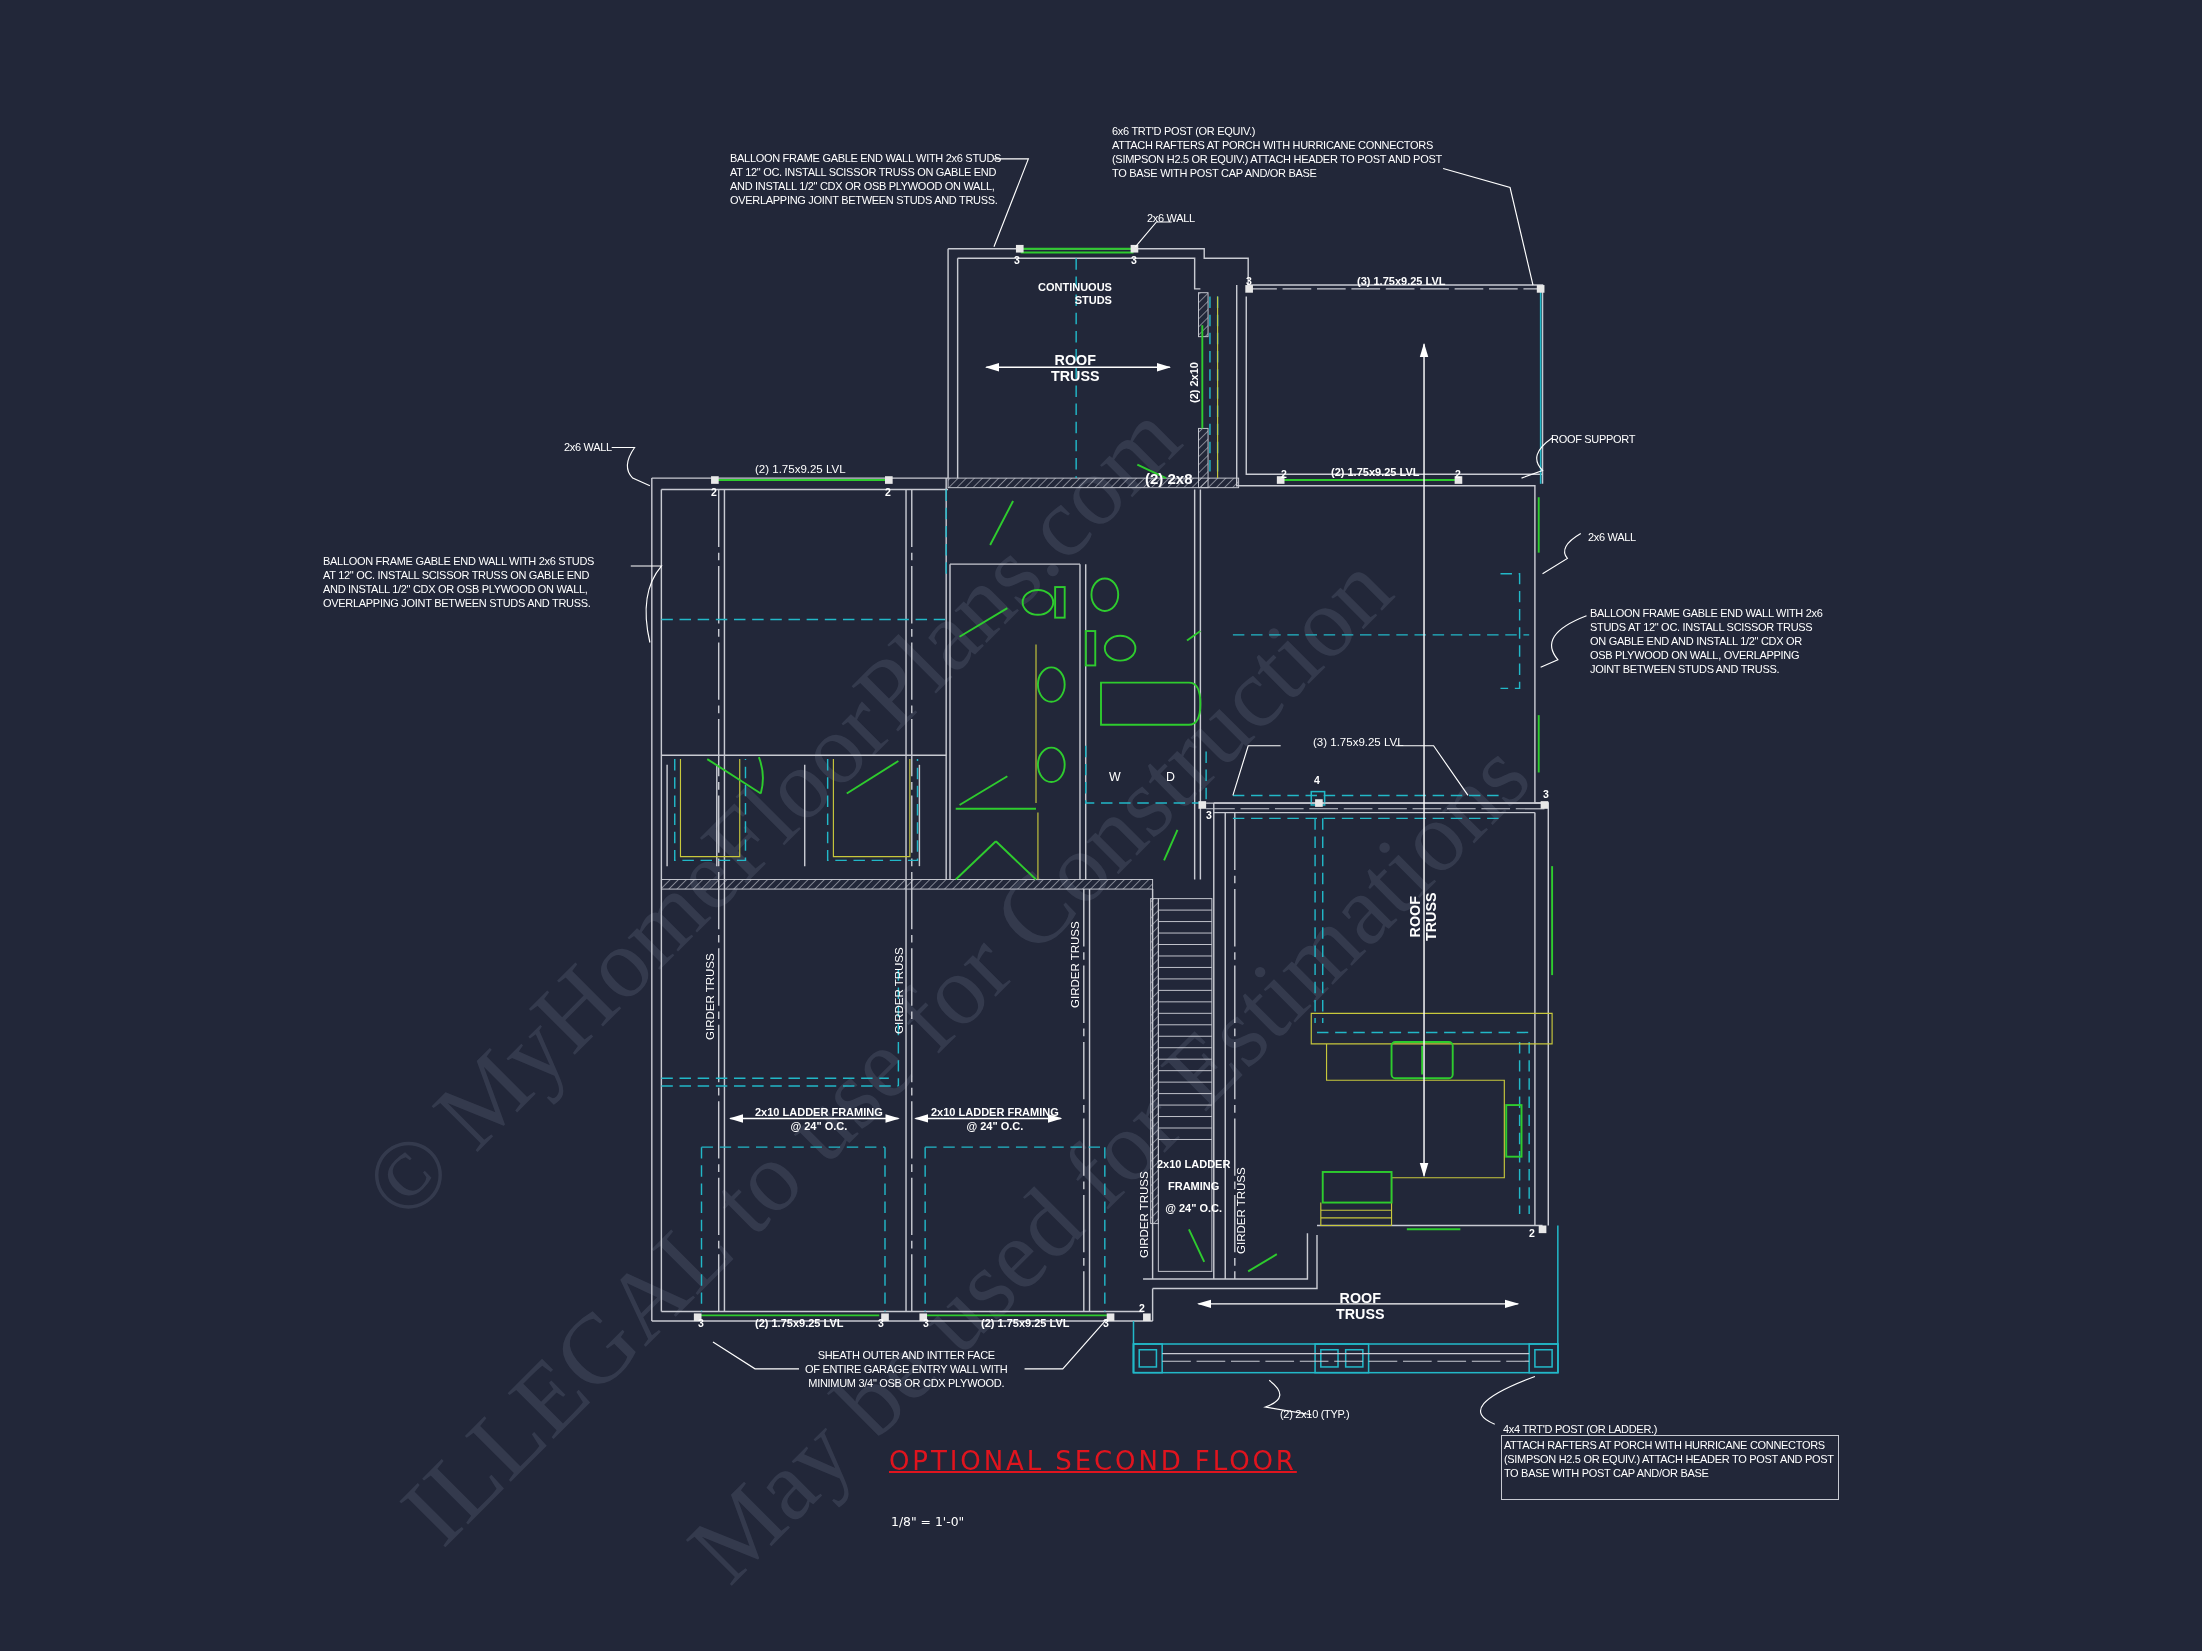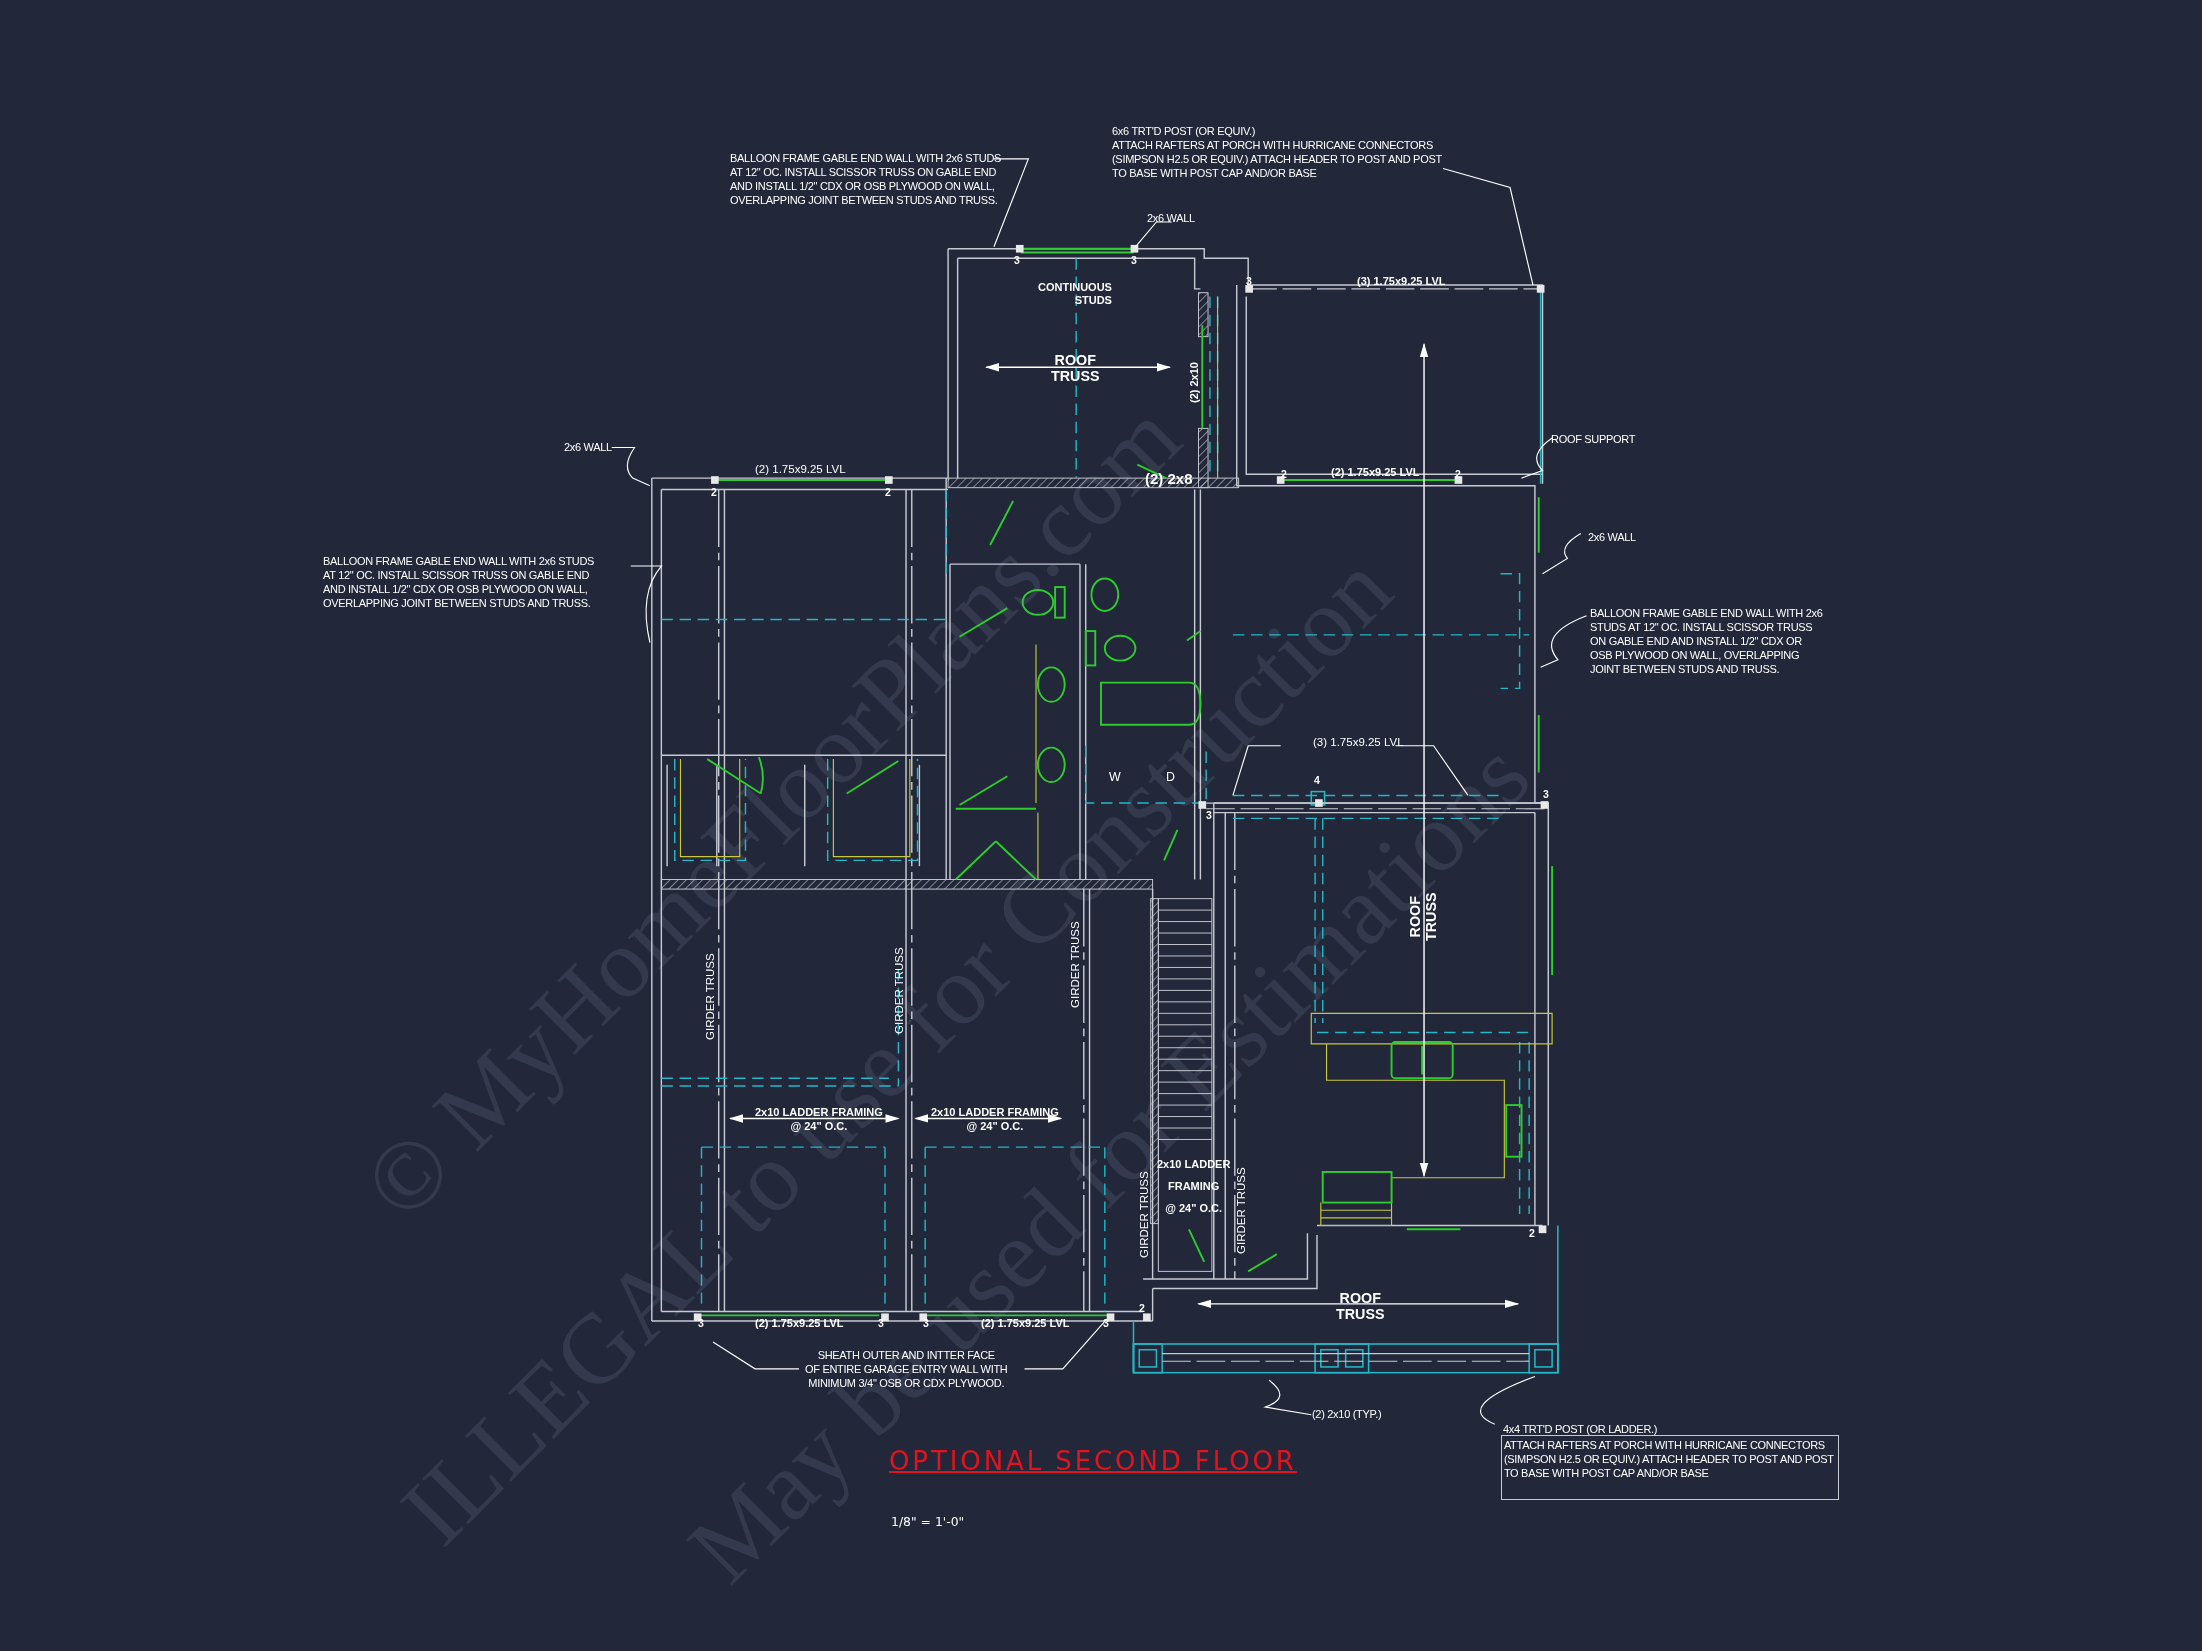--- a/index.html
+++ b/index.html
@@ -292,21 +292,21 @@
 <div class="note" style="left:1551px; top:432px;">ROOF SUPPORT</div>
 <div class="note" style="left:1588px; top:530px;">2x6 WALL</div>
 <div class="note" style="left:1590px; top:606px;">BALLOON FRAME GABLE END WALL WITH 2x6
 STUDS AT 12" OC. INSTALL SCISSOR TRUSS
 ON GABLE END AND INSTALL 1/2" CDX OR
 OSB PLYWOOD ON WALL, OVERLAPPING
 JOINT BETWEEN STUDS AND TRUSS.</div>
 <div class="note" style="left:805px; top:1348px; text-align:center;">SHEATH OUTER AND INTTER FACE
 OF ENTIRE GARAGE ENTRY WALL WITH
 MINIMUM 3/4" OSB OR CDX PLYWOOD.</div>
-<div class="note" style="left:1312px; top:1407px;">(2) 2x10 (TYP.)</div>
+<div class="note" style="left:1280px; top:1407px;">(2) 2x10 (TYP.)</div>
 <div class="note" style="left:1503px; top:1422px;">4x4 TRT'D POST (OR LADDER.)</div>
 <div class="note boxed" style="left:1501px; top:1435px;">ATTACH RAFTERS AT PORCH WITH HURRICANE CONNECTORS
 (SIMPSON H2.5 OR EQUIV.) ATTACH HEADER TO POST AND POST
 TO BASE WITH POST CAP AND/OR BASE</div>
 
 <div class="lbl b" style="left:1038px; top:281px; white-space:pre; text-align:right; line-height:13.4px; font-size:11px;">CONTINUOUS
 STUDS</div>
 <div class="lbl big" style="left:1051px; top:352px; white-space:pre;">ROOF
 TRUSS</div>
 <div class="lbl big vert" style="left:1407px; top:941px; white-space:pre;">ROOF

